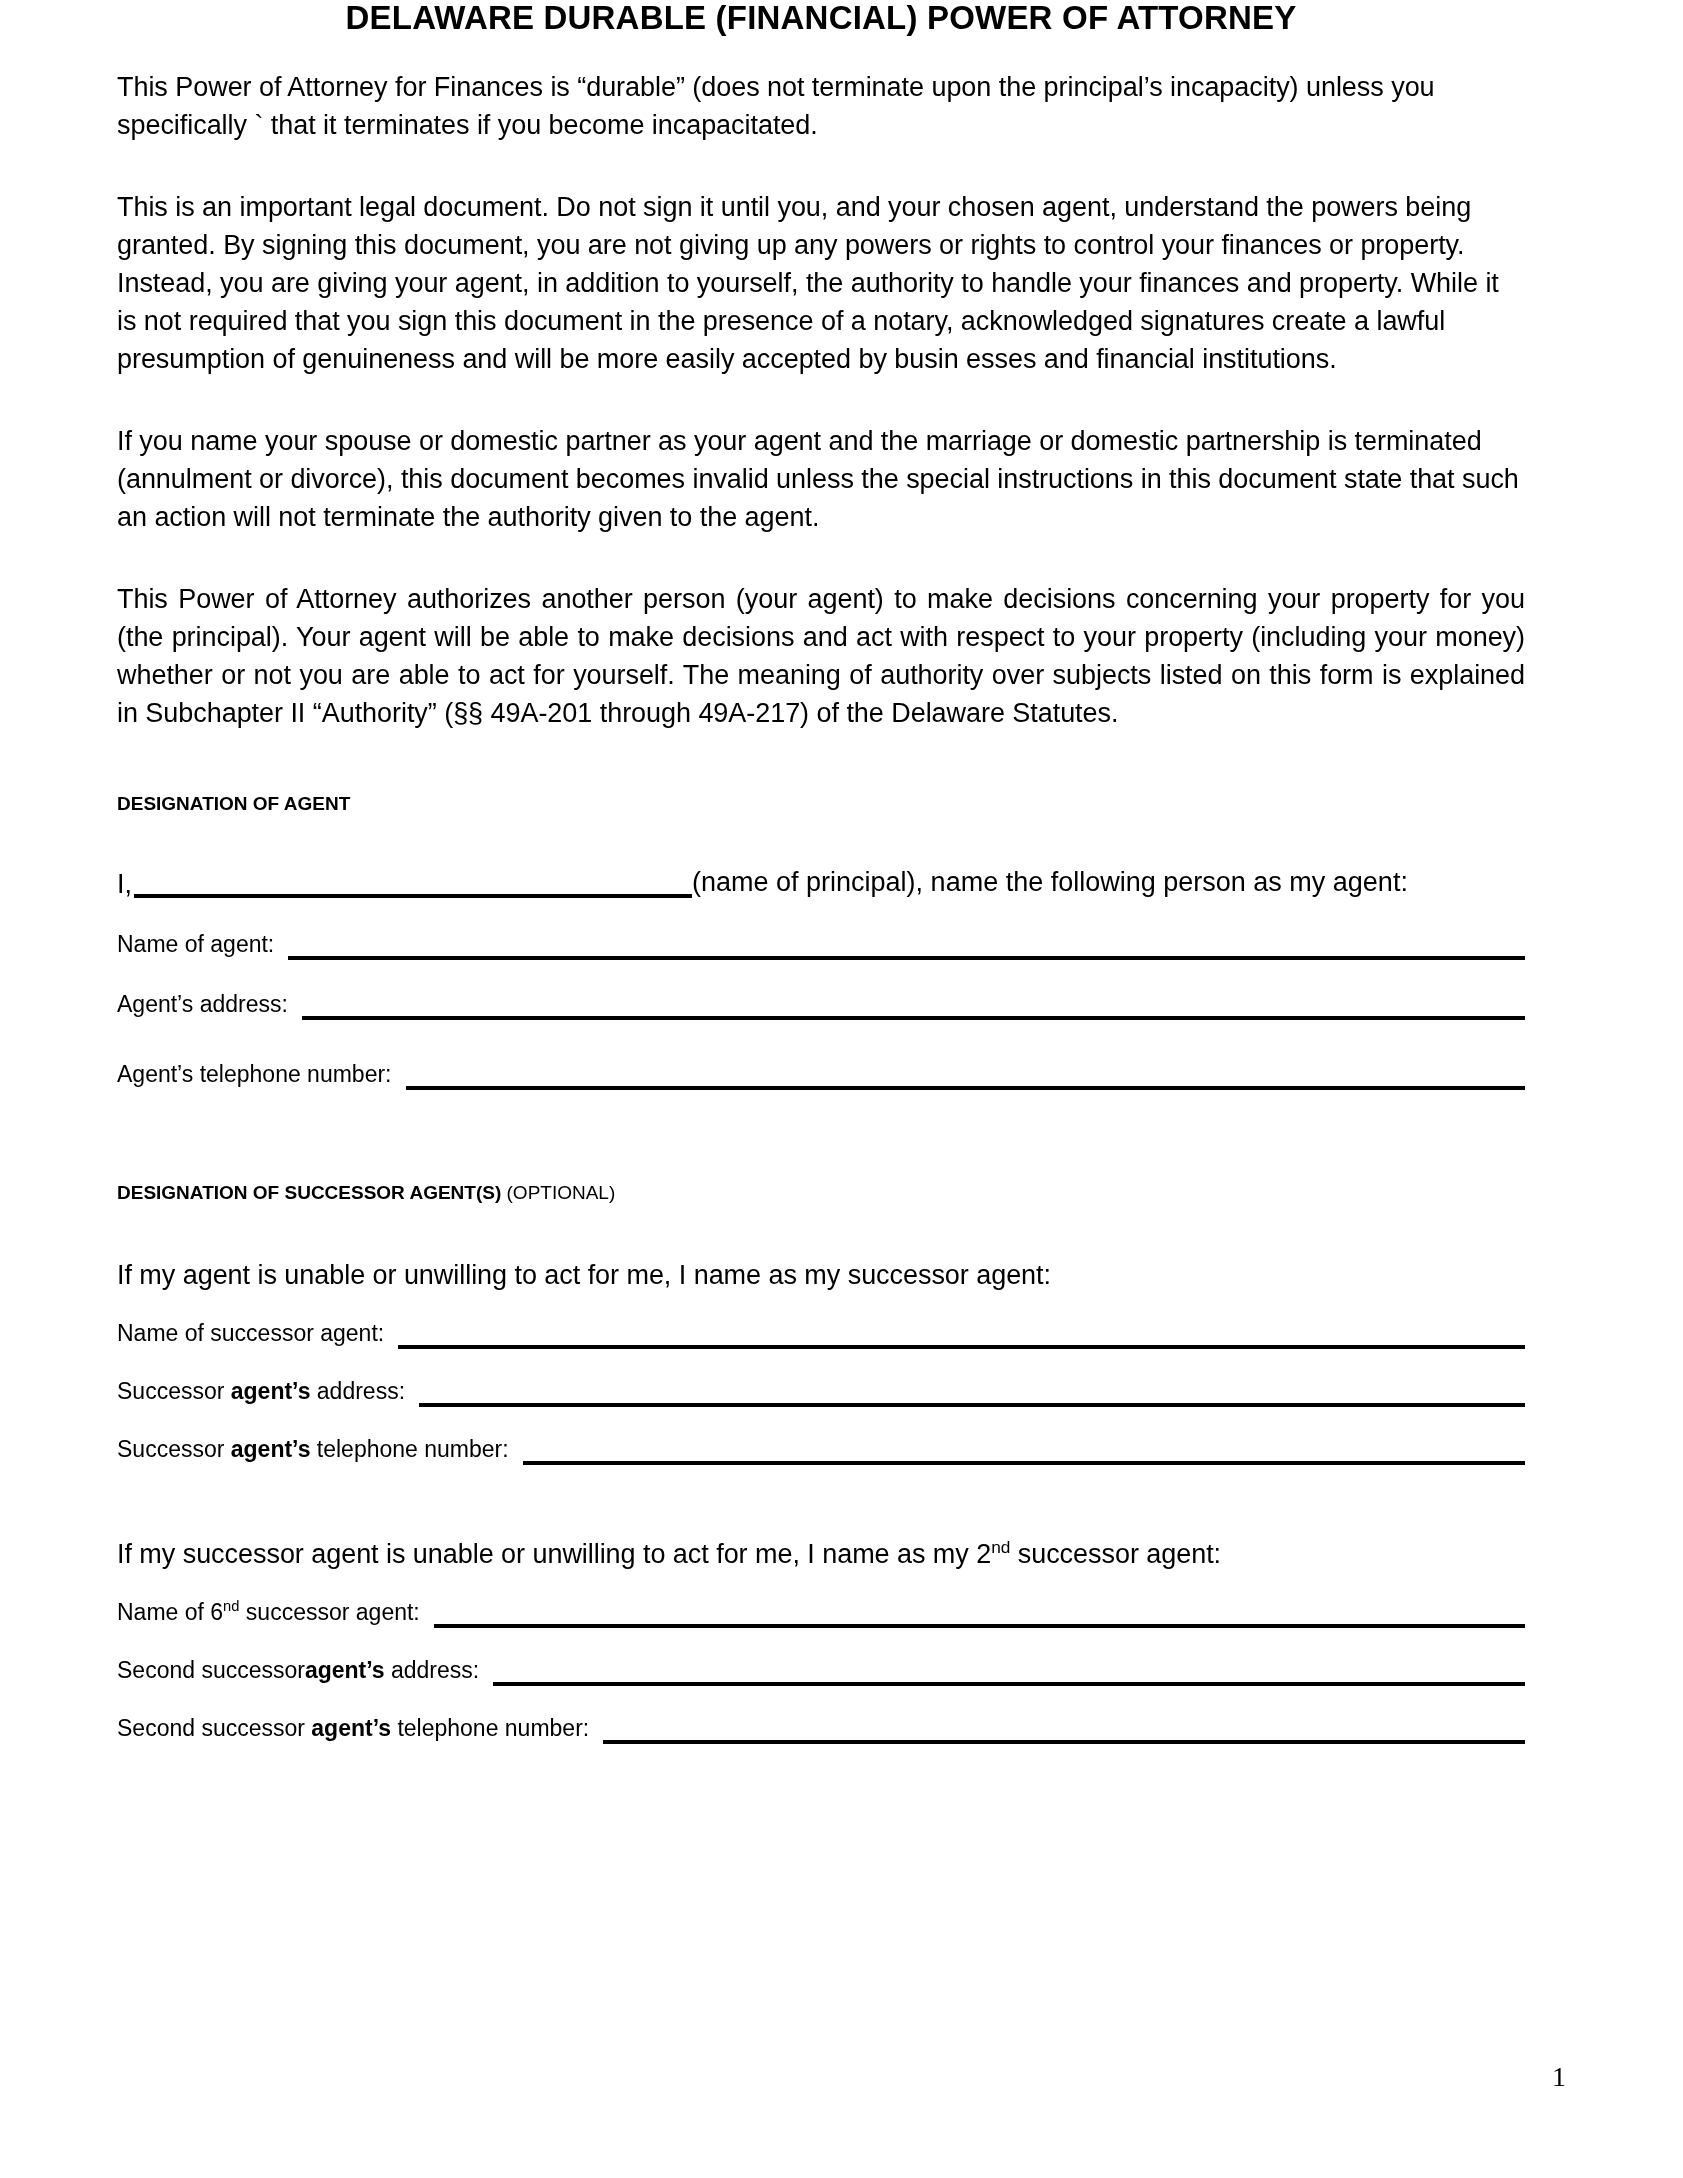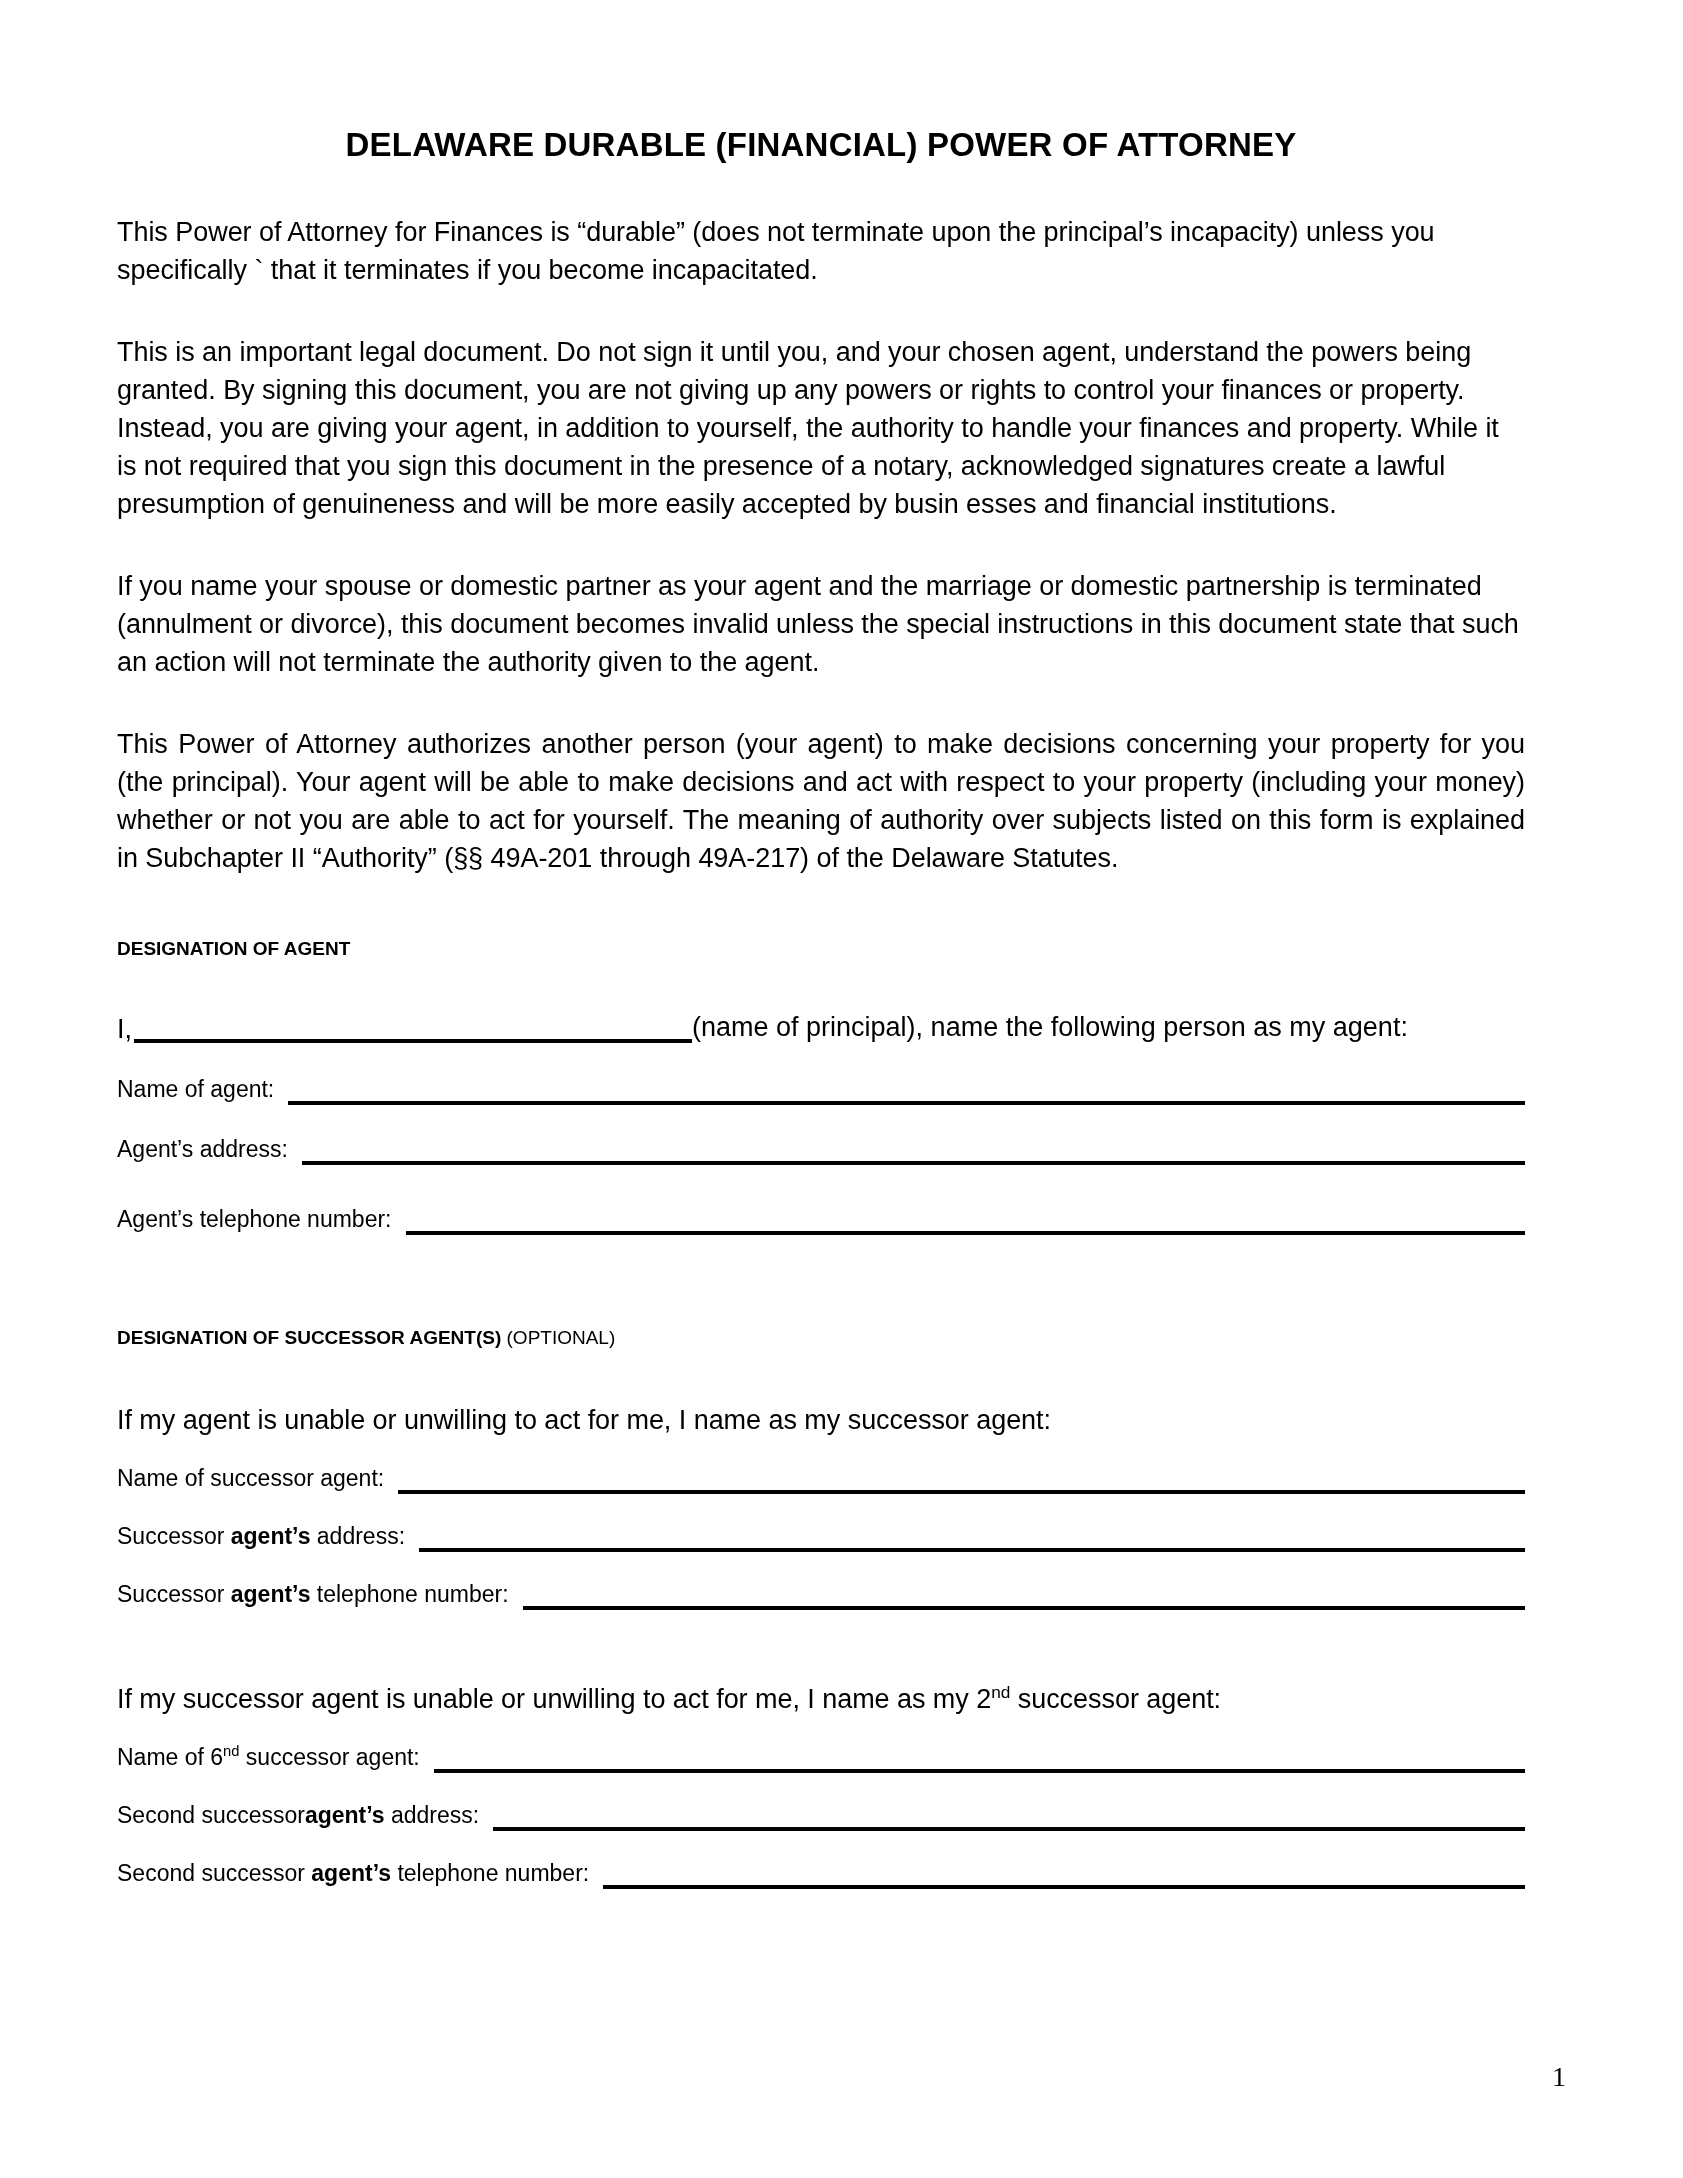--- a/index.html
+++ b/index.html
@@ -29,39 +29,38 @@
     width: 1408px;
   }
 
   
   .doc-title {
     text-align: center;
     font-size: 33px;
     font-weight: bold;
     letter-spacing: 0.2px;
     margin: 0;
-    padding-top: 127px;
     line-height: 1.1;
   }
 
   
   .para {
     font-size: 27px;
     line-height: 38px;
     margin: 0;
     text-align: left;
     letter-spacing: -0.05px;
   }
   .para.justify {
     text-align: justify;
     text-justify: inter-word;
   }
   .gap-lg { height: 44px; }
 
-  .p1 { margin-top: 50px; }
+  .p1 { margin-top: 32px; }
 
   
   .section-head {
     font-size: 19px;
     font-weight: bold;
     margin: 0;
     line-height: 34px;
   }
   .section-head .optional {
     font-weight: normal;

